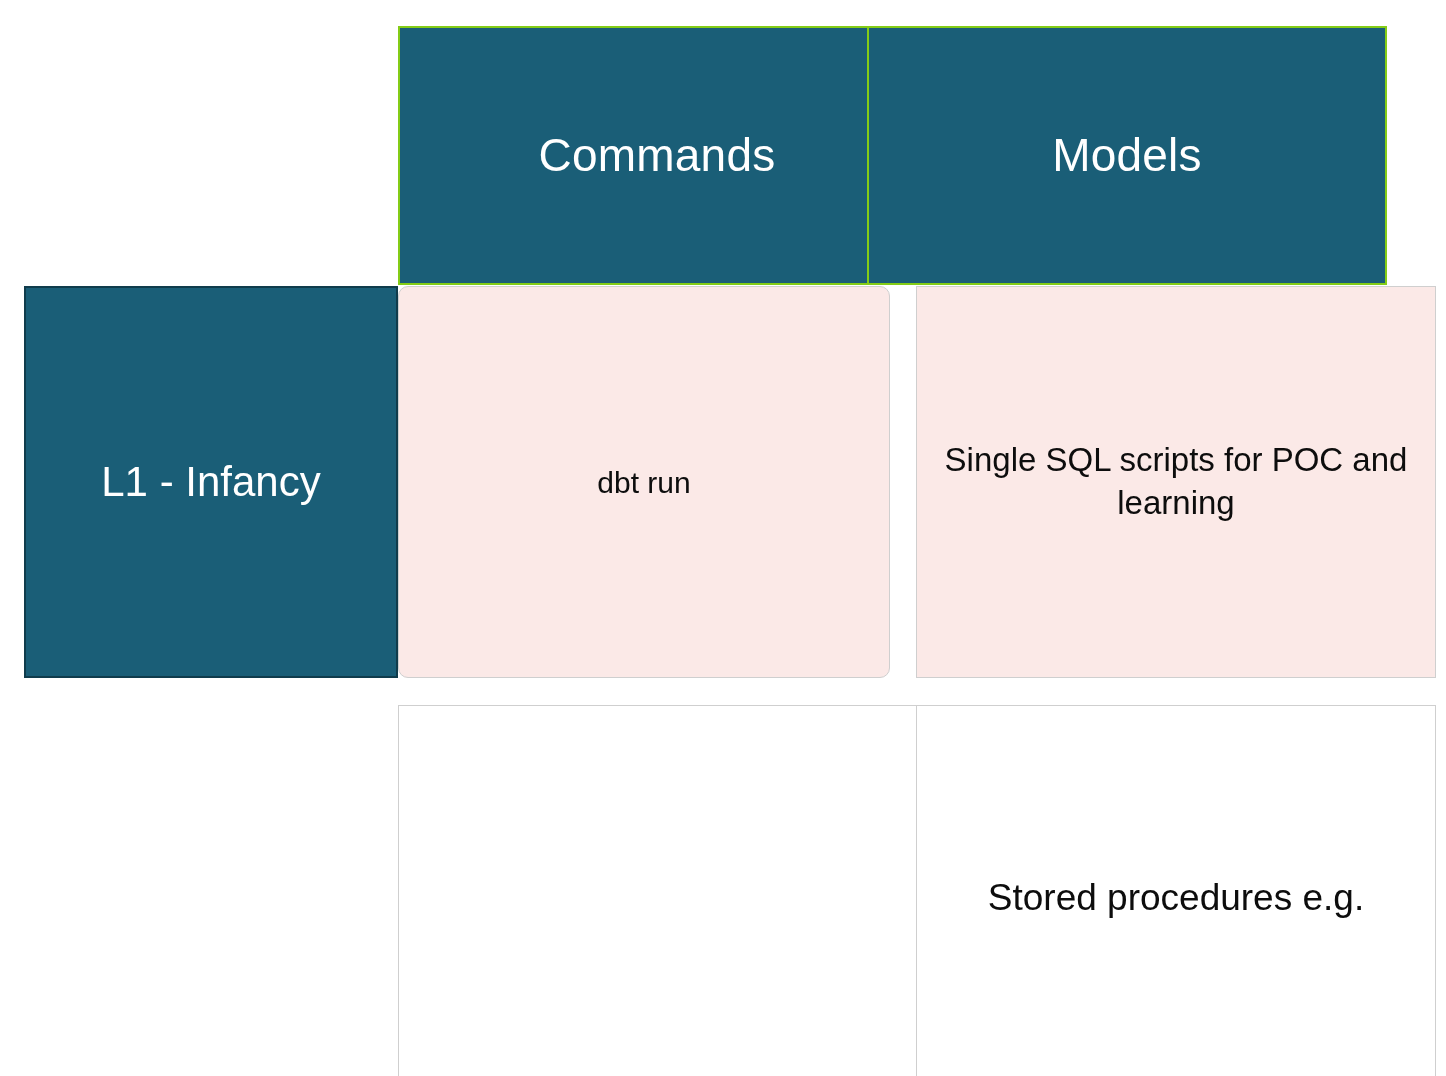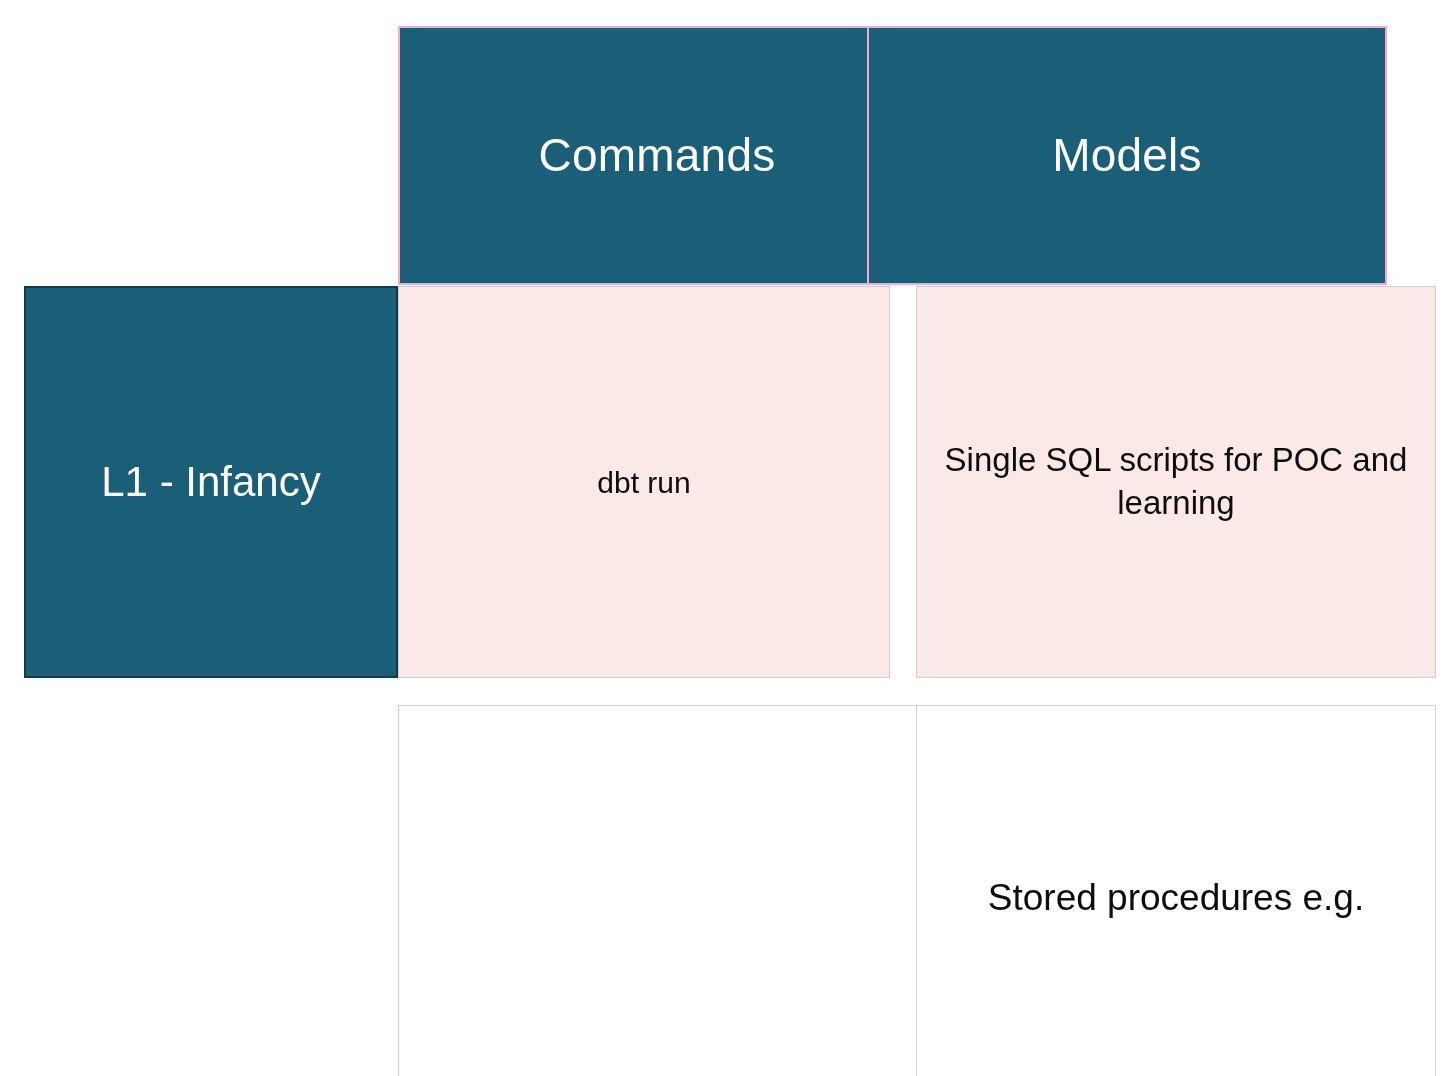--- a/index.html
+++ b/index.html
@@ -19,21 +19,21 @@
     background: #ffffff;
     overflow: hidden;
   }
 
   
   .hdr {
     position: absolute;
     top: 26px;
     height: 259px;
     background: #1a5e77;
-    border: 2px solid #f9a8d4;
+    border: 2px solid #84cc16;
     box-sizing: border-box;
     display: flex;
     align-items: center;
     justify-content: center;
     color: #ffffff;
     font-size: 46px;
     font-weight: 400;
     letter-spacing: 0.2px;
     line-height: 1.15;
   }
@@ -68,21 +68,21 @@
     align-items: center;
     justify-content: center;
     text-align: center;
     color: #0d0d0d;
     line-height: 1.3;
     padding: 0 18px;
   }
   .cell.pink  { background: #fbe9e7; border: 1px solid #cfcfcf; }
   .cell.plain { background: #ffffff; border: 1px solid #cfcfcf; margin-top: 28px; }
 
-  .cell-l1-commands { left: 398px;  top: 286px; width: 492px; height: 392px; font-size: 30px; }
+  .cell-l1-commands { left: 398px;  top: 286px; width: 492px; height: 392px; font-size: 30px; border-radius: 10px; }
   .cell-l1-models   { left: 916px;  top: 286px; width: 520px; height: 392px; font-size: 33px; }
   .cell-l0-commands { left: 398px;  top: 677px; width: 519px; height: 386px; font-size: 30px; }
   .cell-l0-models   { left: 916px;  top: 677px; width: 520px; height: 386px; font-size: 37px; }
 
   .cell-text { display: block; max-width: 100%; }
 </style>
 </head>
 <body>
 
 <div class="canvas">

